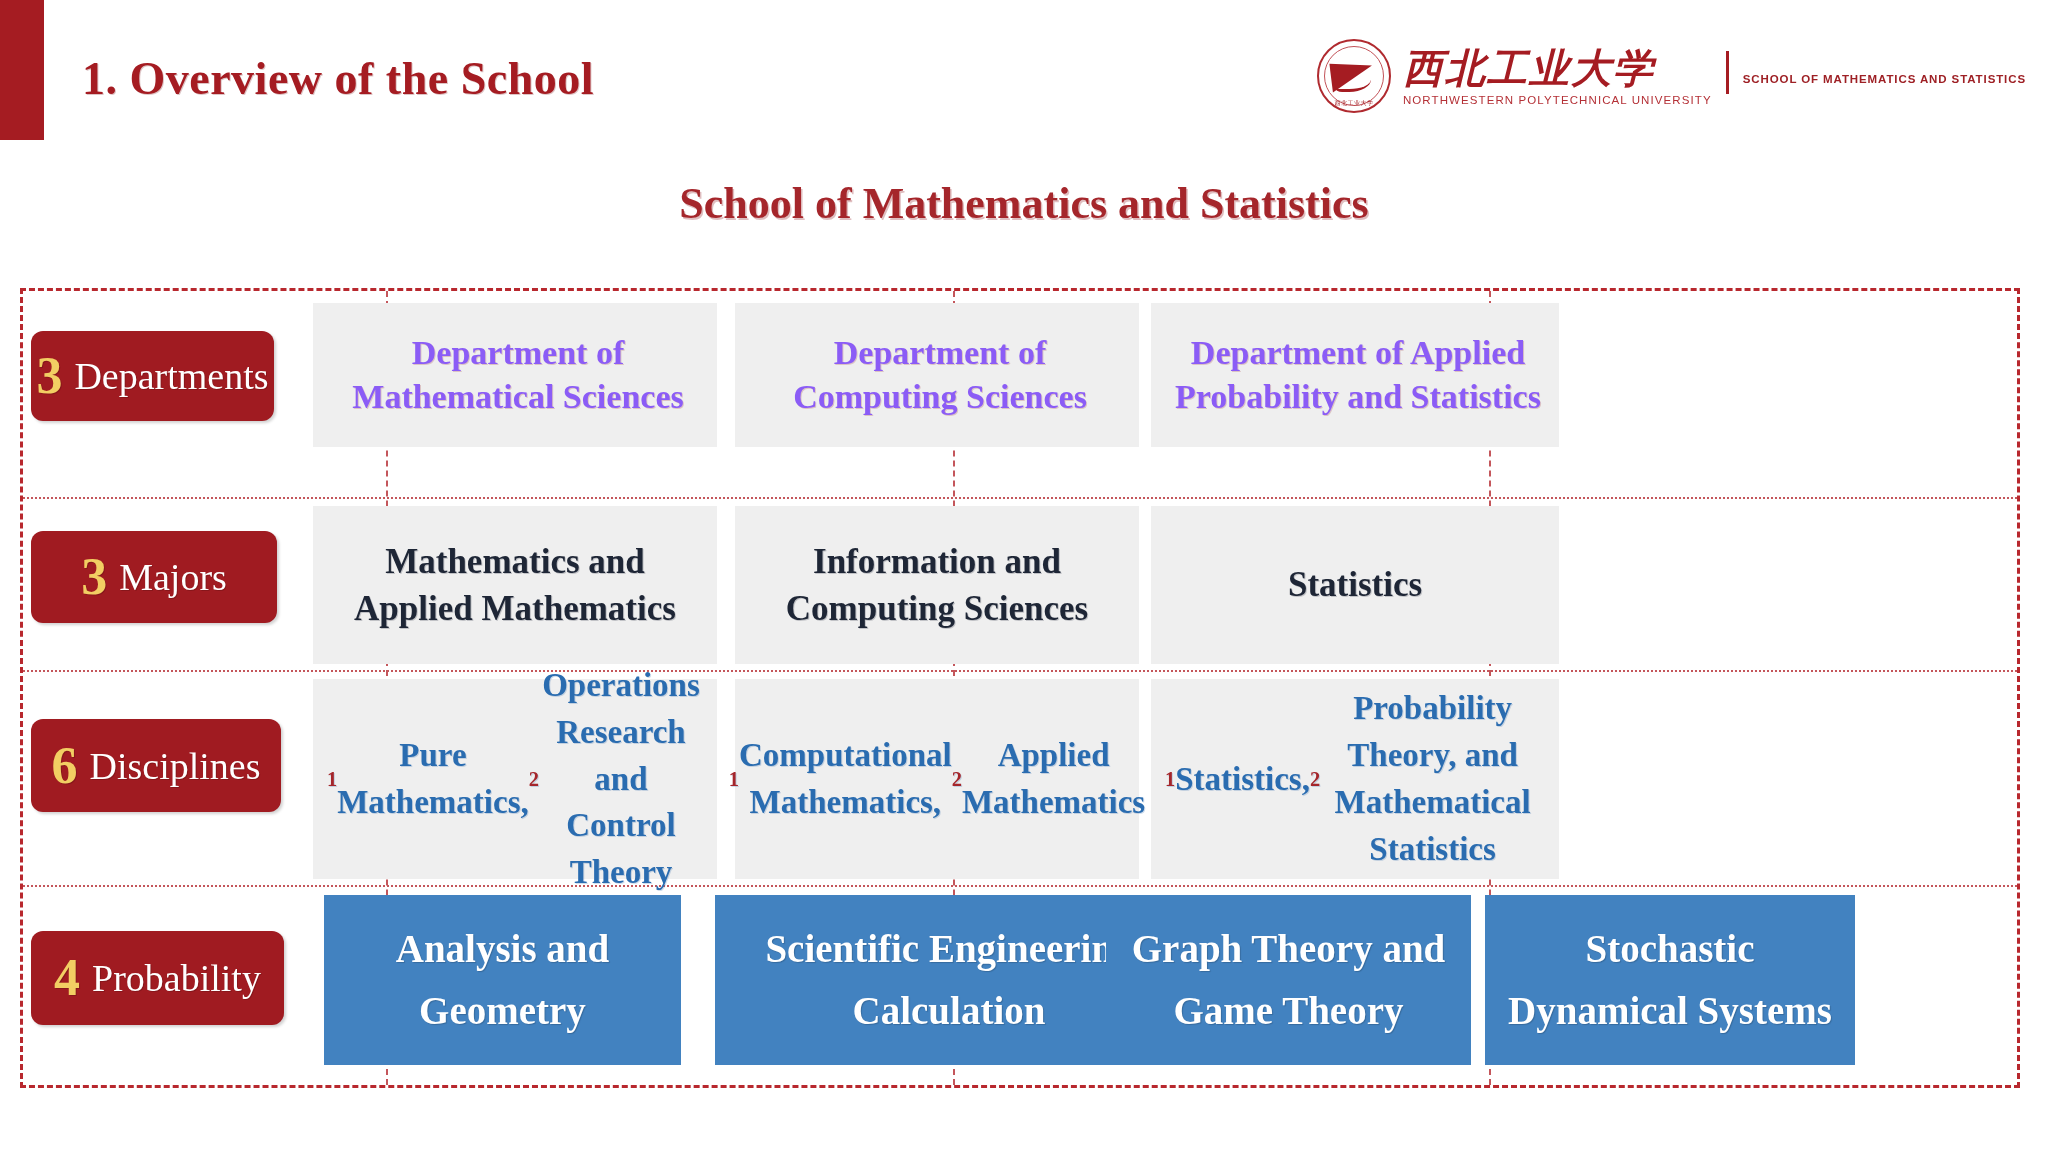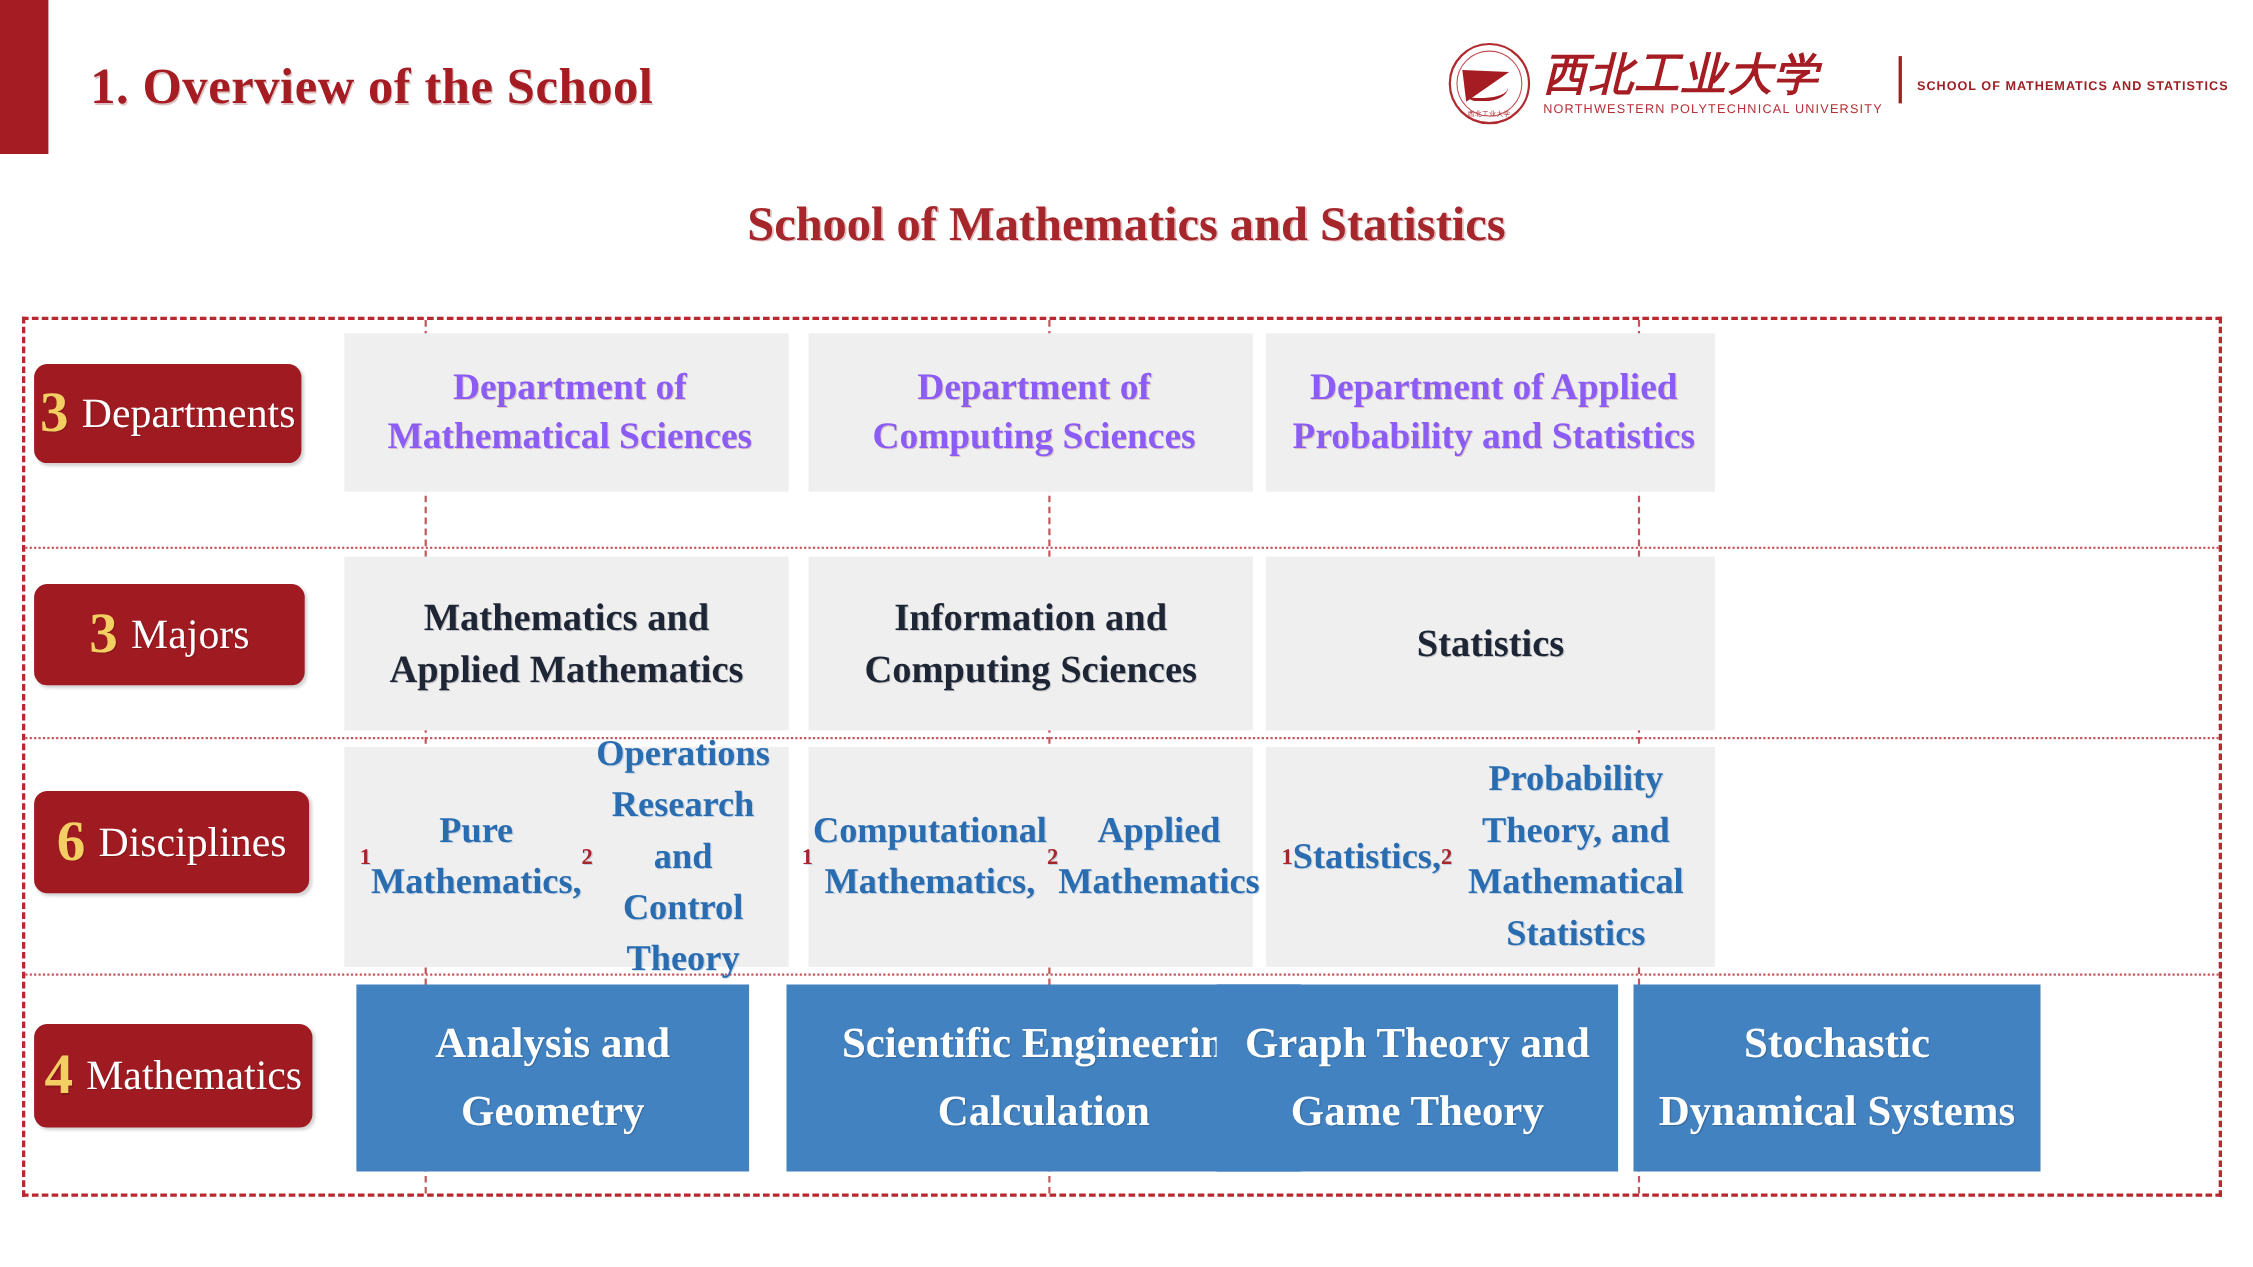--- a/index.html
+++ b/index.html
@@ -326,21 +326,21 @@
     </div>
 
     <div class="cell disc" style="left:290px; top:388px; width:404px; height:200px;"><sup>1</sup>Pure Mathematics,<br><sup>2</sup>Operations Research and<br>Control Theory</div>
     <div class="cell disc" style="left:712px; top:388px; width:404px; height:200px;"><sup>1</sup>Computational<br>Mathematics,<br><sup>2</sup>Applied Mathematics</div>
     <div class="cell disc" style="left:1128px; top:388px; width:408px; height:200px;"><sup>1</sup>Statistics,<br><sup>2</sup>Probability Theory, and<br>Mathematical Statistics</div>
   </div>
 
   <div class="row">
     <div class="label-chip" style="left:8px; top:640px; width:253px; height:94px;">
       <span class="num">4</span>
-      <span class="word">Mathematics</span>
+      <span class="word">Probability</span>
     </div>
 
     <div class="dirbox" style="left:301px; top:604px; width:357px; height:170px;">Analysis and<br>Geometry</div>
     <div class="dirbox" style="left:692px; top:604px; width:468px; height:170px;">Scientific Engineering<br>Calculation</div>
     <div class="dirbox" style="left:1083px; top:604px; width:365px; height:170px;">Graph Theory and<br>Game Theory</div>
     <div class="dirbox" style="left:1462px; top:604px; width:370px; height:170px;">Stochastic<br>Dynamical Systems</div>
   </div>
 
 </div>
 

